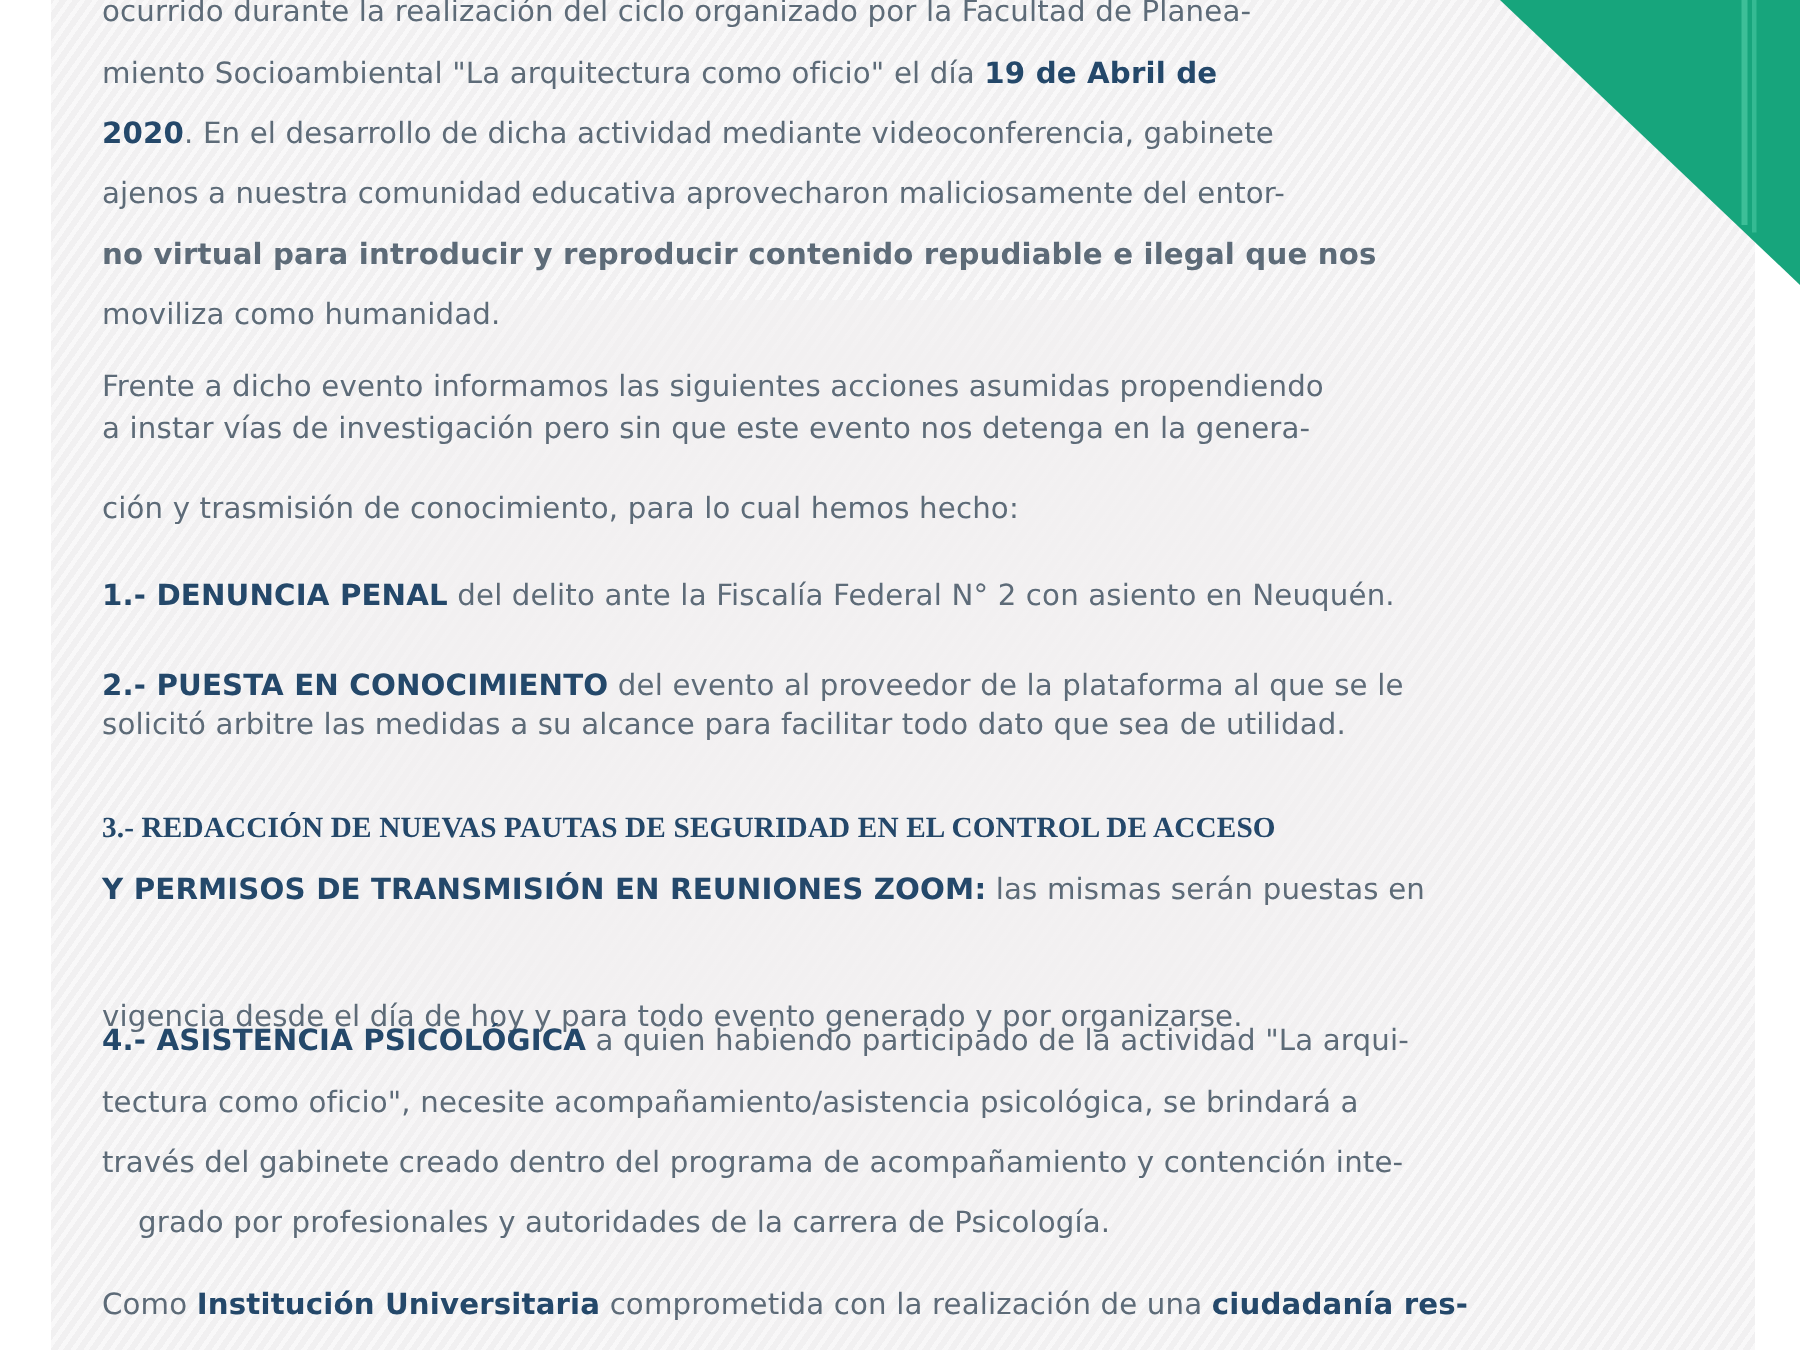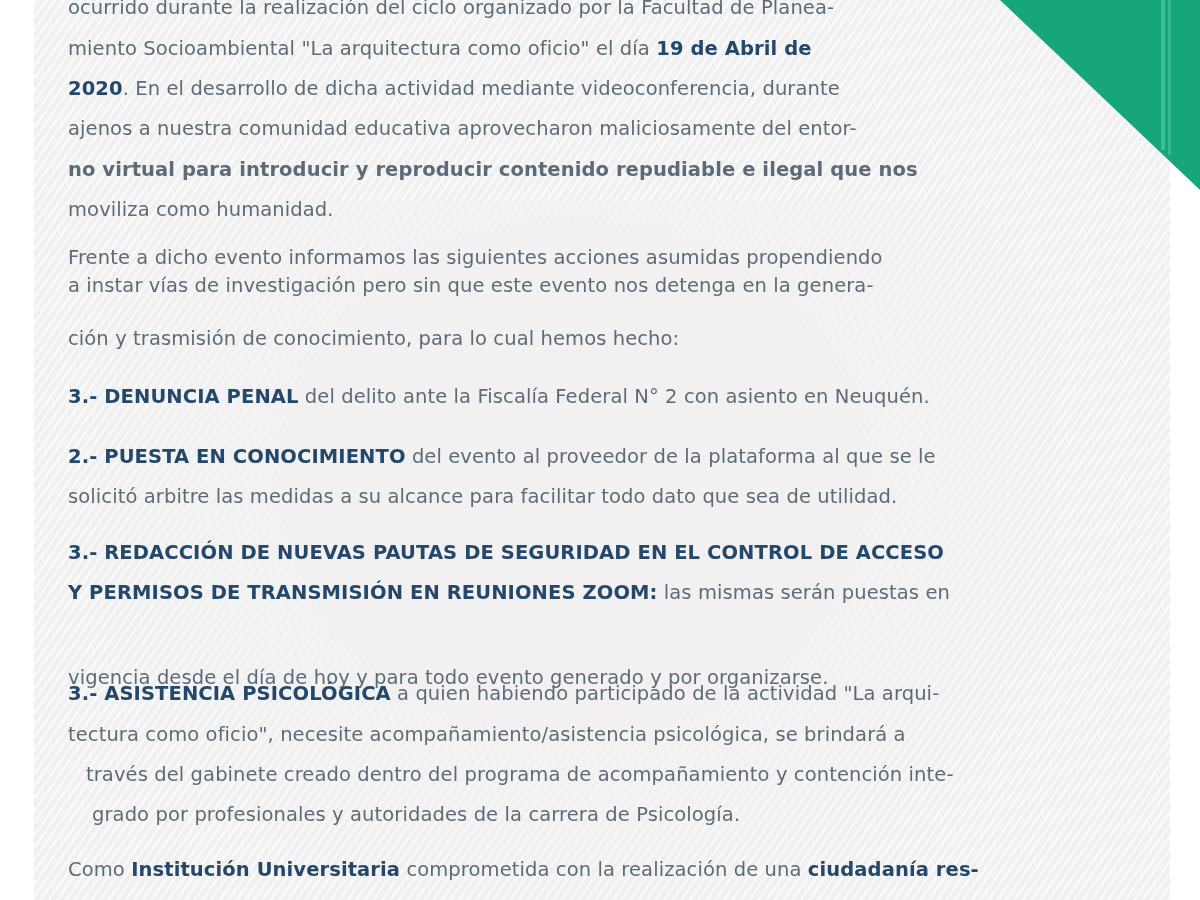--- a/index.html
+++ b/index.html
@@ -48,21 +48,21 @@
 
 <div class="text">
 
   <div class="line" style="top:-6px;">
     <span>ocurrido durante la realización del ciclo organizado por la Facultad de Planea-</span>
   </div>
   <div class="line" style="top:35px;">
     <span>miento Socioambiental "La arquitectura como oficio" el día </span><span class="b">19 de Abril de</span>
   </div>
   <div class="line" style="top:75px;">
-    <span class="b">2020</span><span>. En el desarrollo de dicha actividad mediante videoconferencia, durante</span>
+    <span class="b">2020</span><span>. En el desarrollo de dicha actividad mediante videoconferencia, gabinete</span>
   </div>
   <div class="line" style="top:115px;">
     <span>ajenos a nuestra comunidad educativa aprovecharon maliciosamente del entor-</span>
   </div>
   <div class="line" style="top:156px;font-weight:bold;">
     <span>no virtual para introducir y reproducir contenido repudiable e ilegal que nos</span>
   </div>
   <div class="line" style="top:196px;">
     <span>moviliza como humanidad.</span>
   </div>
@@ -71,47 +71,47 @@
     <span>Frente a dicho evento informamos las siguientes acciones asumidas propendiendo</span>
   </div>
   <div class="line" style="top:272px;">
     <span>a instar vías de investigación pero sin que este evento nos detenga en la genera-</span>
   </div>
   <div class="line" style="top:325px;">
     <span>ción y trasmisión de conocimiento, para lo cual hemos hecho:</span>
   </div>
 
   <div class="line" style="top:383px;">
-    <span class="b">3.- DENUNCIA PENAL</span><span> del delito ante la Fiscalía Federal N° 2 con asiento en Neuquén.</span>
+    <span class="b">1.- DENUNCIA PENAL</span><span> del delito ante la Fiscalía Federal N° 2 con asiento en Neuquén.</span>
   </div>
 
   <div class="line" style="top:443px;">
     <span class="b">2.- PUESTA EN CONOCIMIENTO</span><span> del evento al proveedor de la plataforma al que se le</span>
   </div>
-  <div class="line" style="top:483px;text-align:right;">
+  <div class="line" style="top:469px;text-align:right;">
     <span>solicitó arbitre las medidas a su alcance para facilitar todo dato que sea de utilidad.</span>
   </div>
 
-  <div class="line" style="top:539px;">
+  <div class="line" style="top:539px;font-family:Liberation Serif, serif;">
     <span class="b">3.- REDACCIÓN DE NUEVAS PAUTAS DE SEGURIDAD EN EL CONTROL DE ACCESO</span>
   </div>
   <div class="line" style="top:579px;">
     <span class="b">Y PERMISOS DE TRANSMISIÓN EN REUNIONES ZOOM:</span><span> las mismas serán puestas en</span>
   </div>
   <div class="line" style="top:620px;margin-top:44px;">
     <span>vigencia desde el día de hoy y para todo evento generado y por organizarse.</span>
   </div>
 
   <div class="line" style="top:680px;">
-    <span class="b">3.- ASISTENCIA PSICOLÓGICA</span><span> a quien habiendo participado de la actividad "La arqui-</span>
+    <span class="b">4.- ASISTENCIA PSICOLÓGICA</span><span> a quien habiendo participado de la actividad "La arqui-</span>
   </div>
   <div class="line" style="top:721px;">
     <span>tectura como oficio", necesite acompañamiento/asistencia psicológica, se brindará a</span>
   </div>
-  <div class="line" style="top:761px;margin-left:18px;">
+  <div class="line" style="top:761px;">
     <span>través del gabinete creado dentro del programa de acompañamiento y contención inte-</span>
   </div>
   <div class="line" style="top:801px;margin-left:24px;">
     <span>grado por profesionales y autoridades de la carrera de Psicología.</span>
   </div>
 
   <div class="line" style="top:856px;">
     <span>Como </span><span class="b">Institución Universitaria</span><span> comprometida con la realización de una </span><span class="b">ciudadanía res-</span>
   </div>
 </div>

